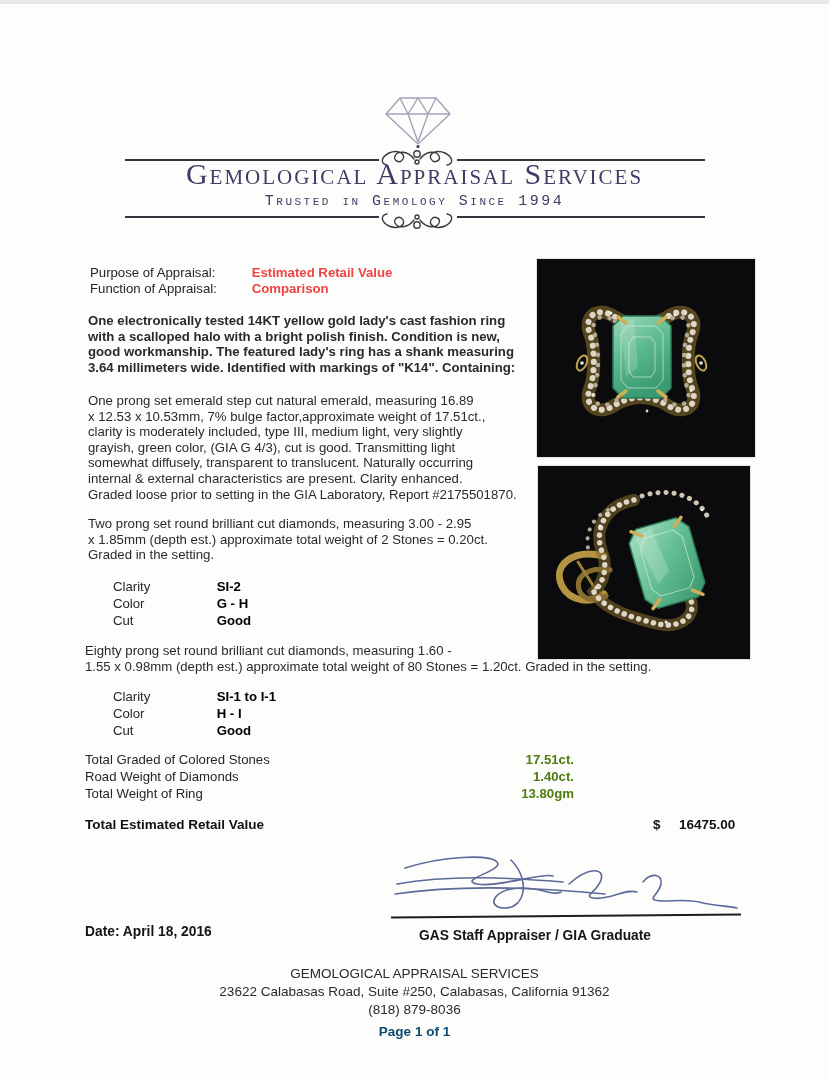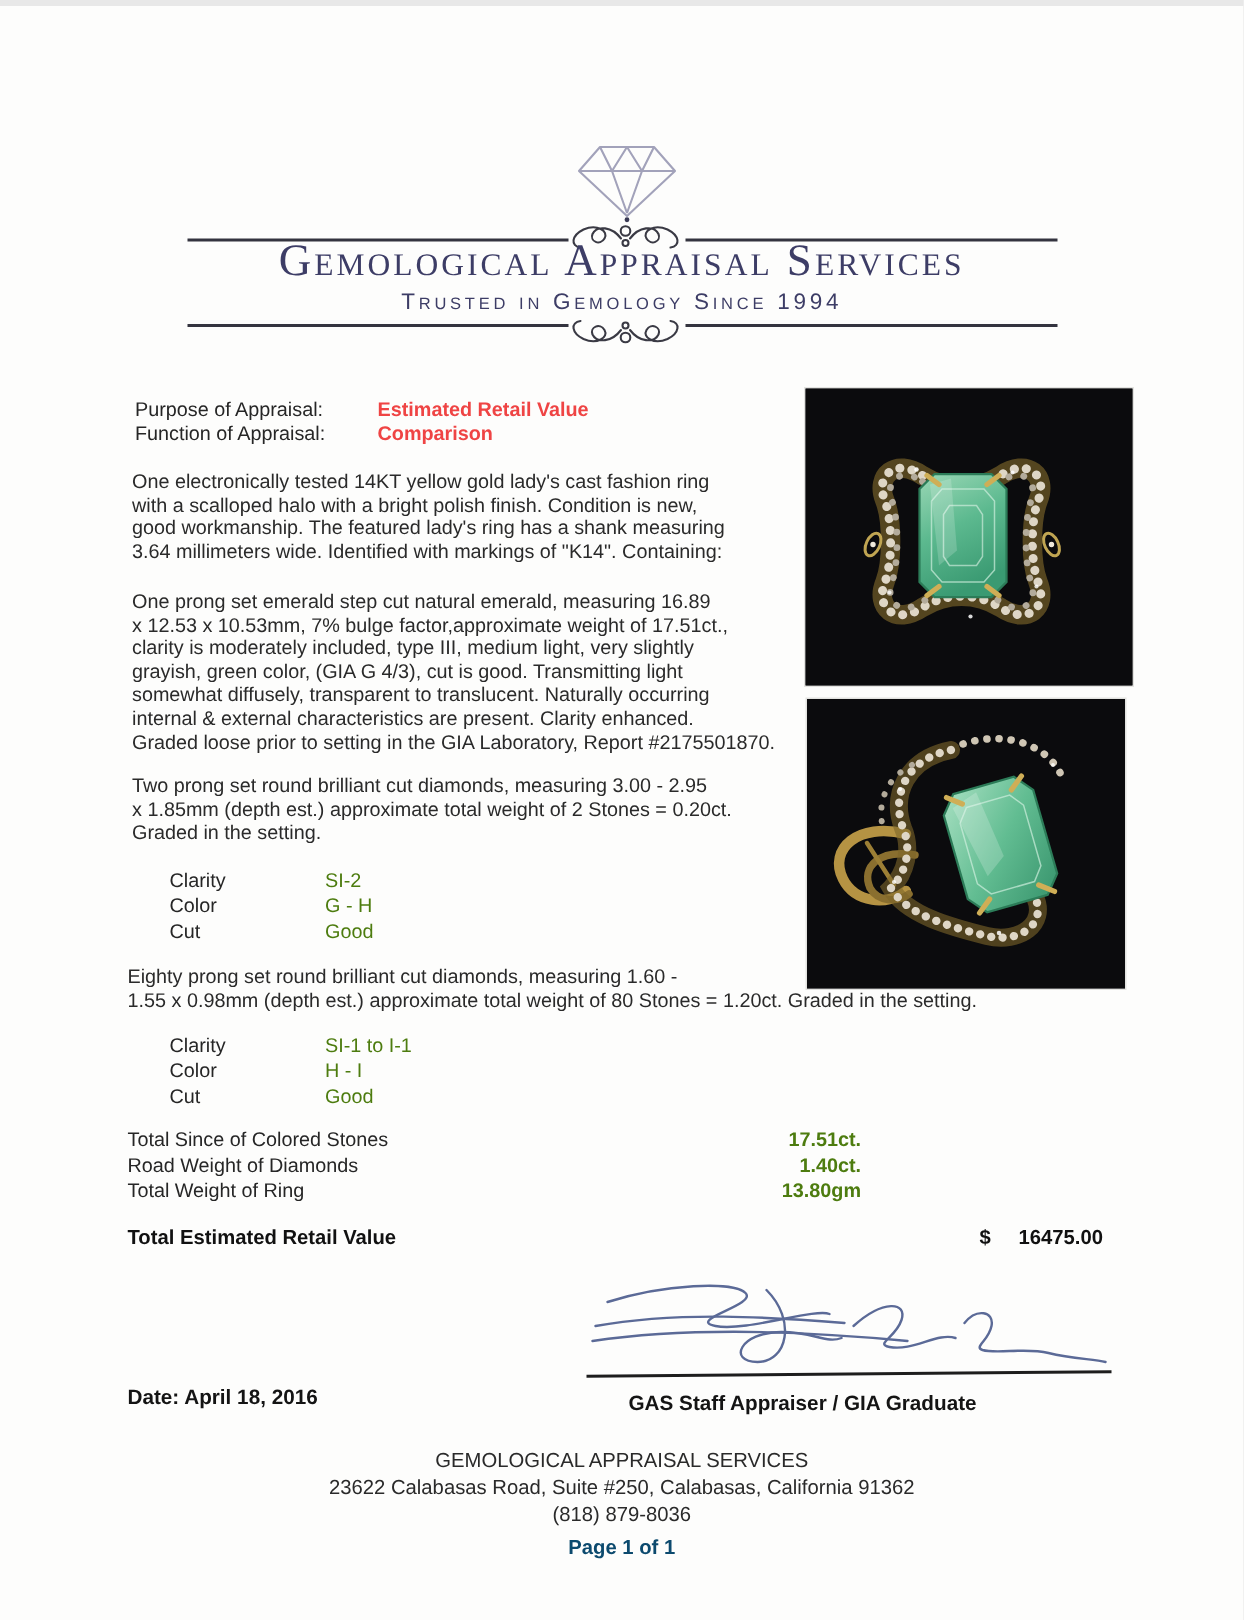--- a/index.html
+++ b/index.html
@@ -10,39 +10,39 @@
     font-family:"Liberation Sans", sans-serif; color:#262626;
   }
   
   .brand-title {
     position:absolute; top:153px; left:0; width:829px; text-align:center;
     font-family:"Liberation Serif", serif; font-variant:small-caps;
     font-size:30px; letter-spacing:2px; color:#3d3d66; font-weight:500;
   }
   .brand-tagline {
     position:absolute; top:189px; left:0; width:829px; text-align:center;
-    font-family:Liberation Sans, sans-serif; font-variant:small-caps;
+    font-family:Liberation Mono, monospace; font-variant:small-caps;
     font-size:15px; letter-spacing:2.5px; color:#3d3d66;
   }
   .rule { position:absolute; height:2px; background:#34343f; }
   .logo-diamond { position:absolute; top:90px; left:377px; }
   .flourish { position:absolute; left:378px; }
   .flourish.top { top:143px; }
   .flourish.bottom { top:206px; transform:scaleY(-1); }
   
   .para {
     position:absolute; font-size:13.2px; line-height:15.6px;
     white-space:pre-line; color:#2a2a2a;
   }
   .kv-block { position:absolute; font-size:13.2px; line-height:15.6px; }
   .kv-row .k { display:inline-block; width:158px; }
   .kv-row .v { font-weight:bold; color:#ef4444; }
   .grade-table { position:absolute; font-size:13.2px; line-height:17px; }
   .grade-table .k { display:inline-block; width:100px; }
-  .grade-table .v { font-weight:normal; color:#4d7c0f; }
+  .grade-table .v { font-weight:bold; color:#000000; }
   .totals { position:absolute; left:85px; top:747px; width:690px; font-size:13.2px; line-height:17px; }
   .totals .trow { position:relative; }
   .totals .tv { position:absolute; left:349px; top:0; width:140px; text-align:right; font-weight:bold; color:#4d7c0f; }
   .retail-row { position:absolute; left:85px; top:813px; width:690px; font-size:13.5px; }
   .retail-row .rl { font-weight:bold; color:#111; }
   .retail-row .cur { position:absolute; left:568px; top:0; font-weight:bold; color:#111; }
   .retail-row .rv { position:absolute; left:594px; top:0; font-weight:bold; color:#111; }
   
   .photo { position:absolute; background:#0b0b0d; box-shadow:0 0 0 1px #e3e3e0; }
   .photo-top { left:537px; top:255px; width:218px; height:198px; }
@@ -102,21 +102,21 @@
     <div class="kv-row">
       <span class="k">Purpose of Appraisal:</span>
       <span class="v">Estimated Retail Value</span>
     </div>
     <div class="kv-row">
       <span class="k">Function of Appraisal:</span>
       <span class="v">Comparison</span>
     </div>
   </div>
 
-  <div class="para" style="left:88px; top:309px; width:460px;">One electronically tested 14KT yellow gold lady's cast fashion ring
+  <div class="para" style="left:88px; top:309px; width:460px;font-weight:bold;">One electronically tested 14KT yellow gold lady's cast fashion ring
 with a scalloped halo with a bright polish finish. Condition is new,
 good workmanship. The featured lady's ring has a shank measuring
 3.64 millimeters wide. Identified with markings of "K14".  Containing:</div>
 
   <div class="para" style="left:88px; top:389px; width:470px;">One prong set emerald step cut natural emerald, measuring 16.89
 x 12.53 x 10.53mm,  7% bulge factor,approximate weight of 17.51ct.,
 clarity is moderately included, type III, medium light, very slightly
 grayish, green color, (GIA G 4/3), cut is good. Transmitting light
 somewhat diffusely, transparent to translucent. Naturally occurring
 internal &amp; external characteristics are present. Clarity enhanced.
@@ -154,21 +154,21 @@
       <span class="v">H - I</span>
     </div>
     <div>
       <span class="k">Cut</span>
       <span class="v">Good</span>
     </div>
   </div>
 
   <div class="totals">
     <div class="trow">
-      <span>Total Since of Colored Stones</span>
+      <span>Total Graded of Colored Stones</span>
       <span class="tv">17.51ct.</span>
     </div>
     <div class="trow">
       <span>Road Weight of Diamonds</span>
       <span class="tv">1.40ct.</span>
     </div>
     <div class="trow">
       <span>Total Weight of Ring</span>
       <span class="tv">13.80gm</span>
     </div>

